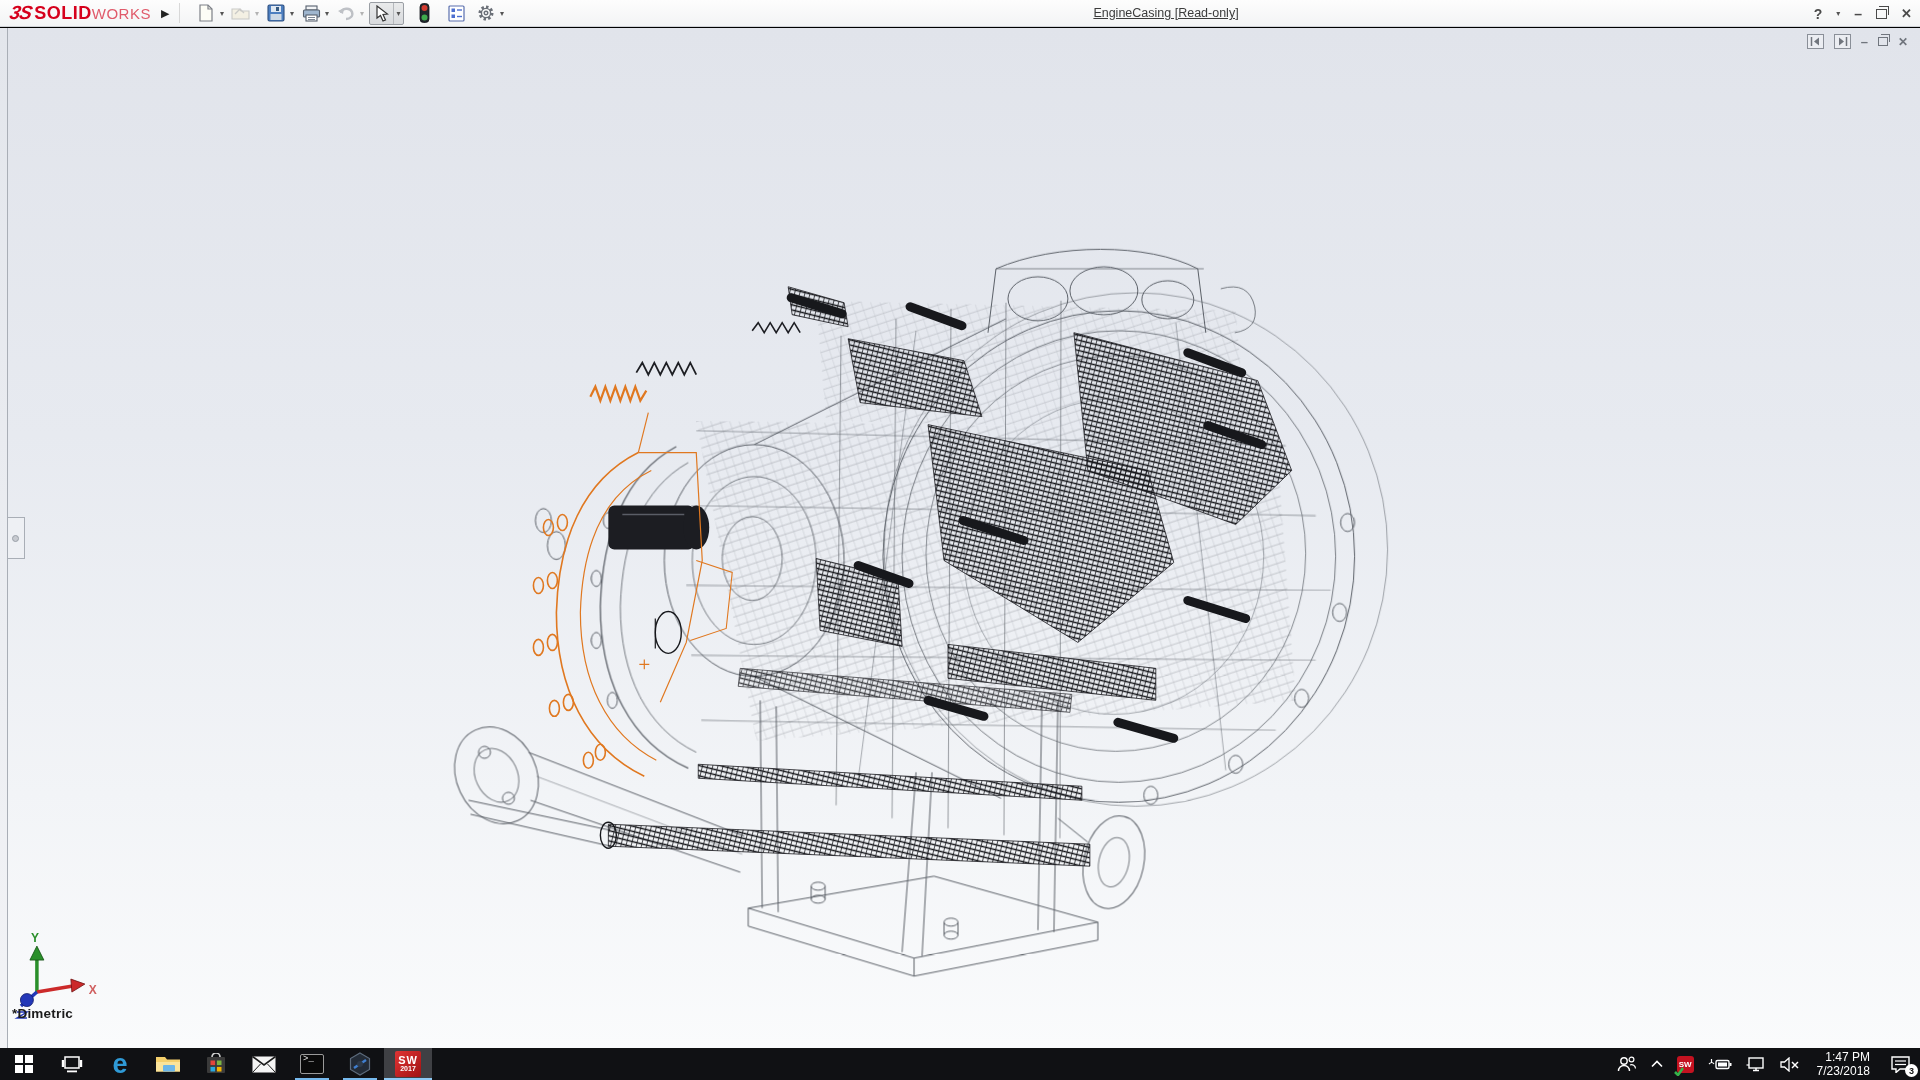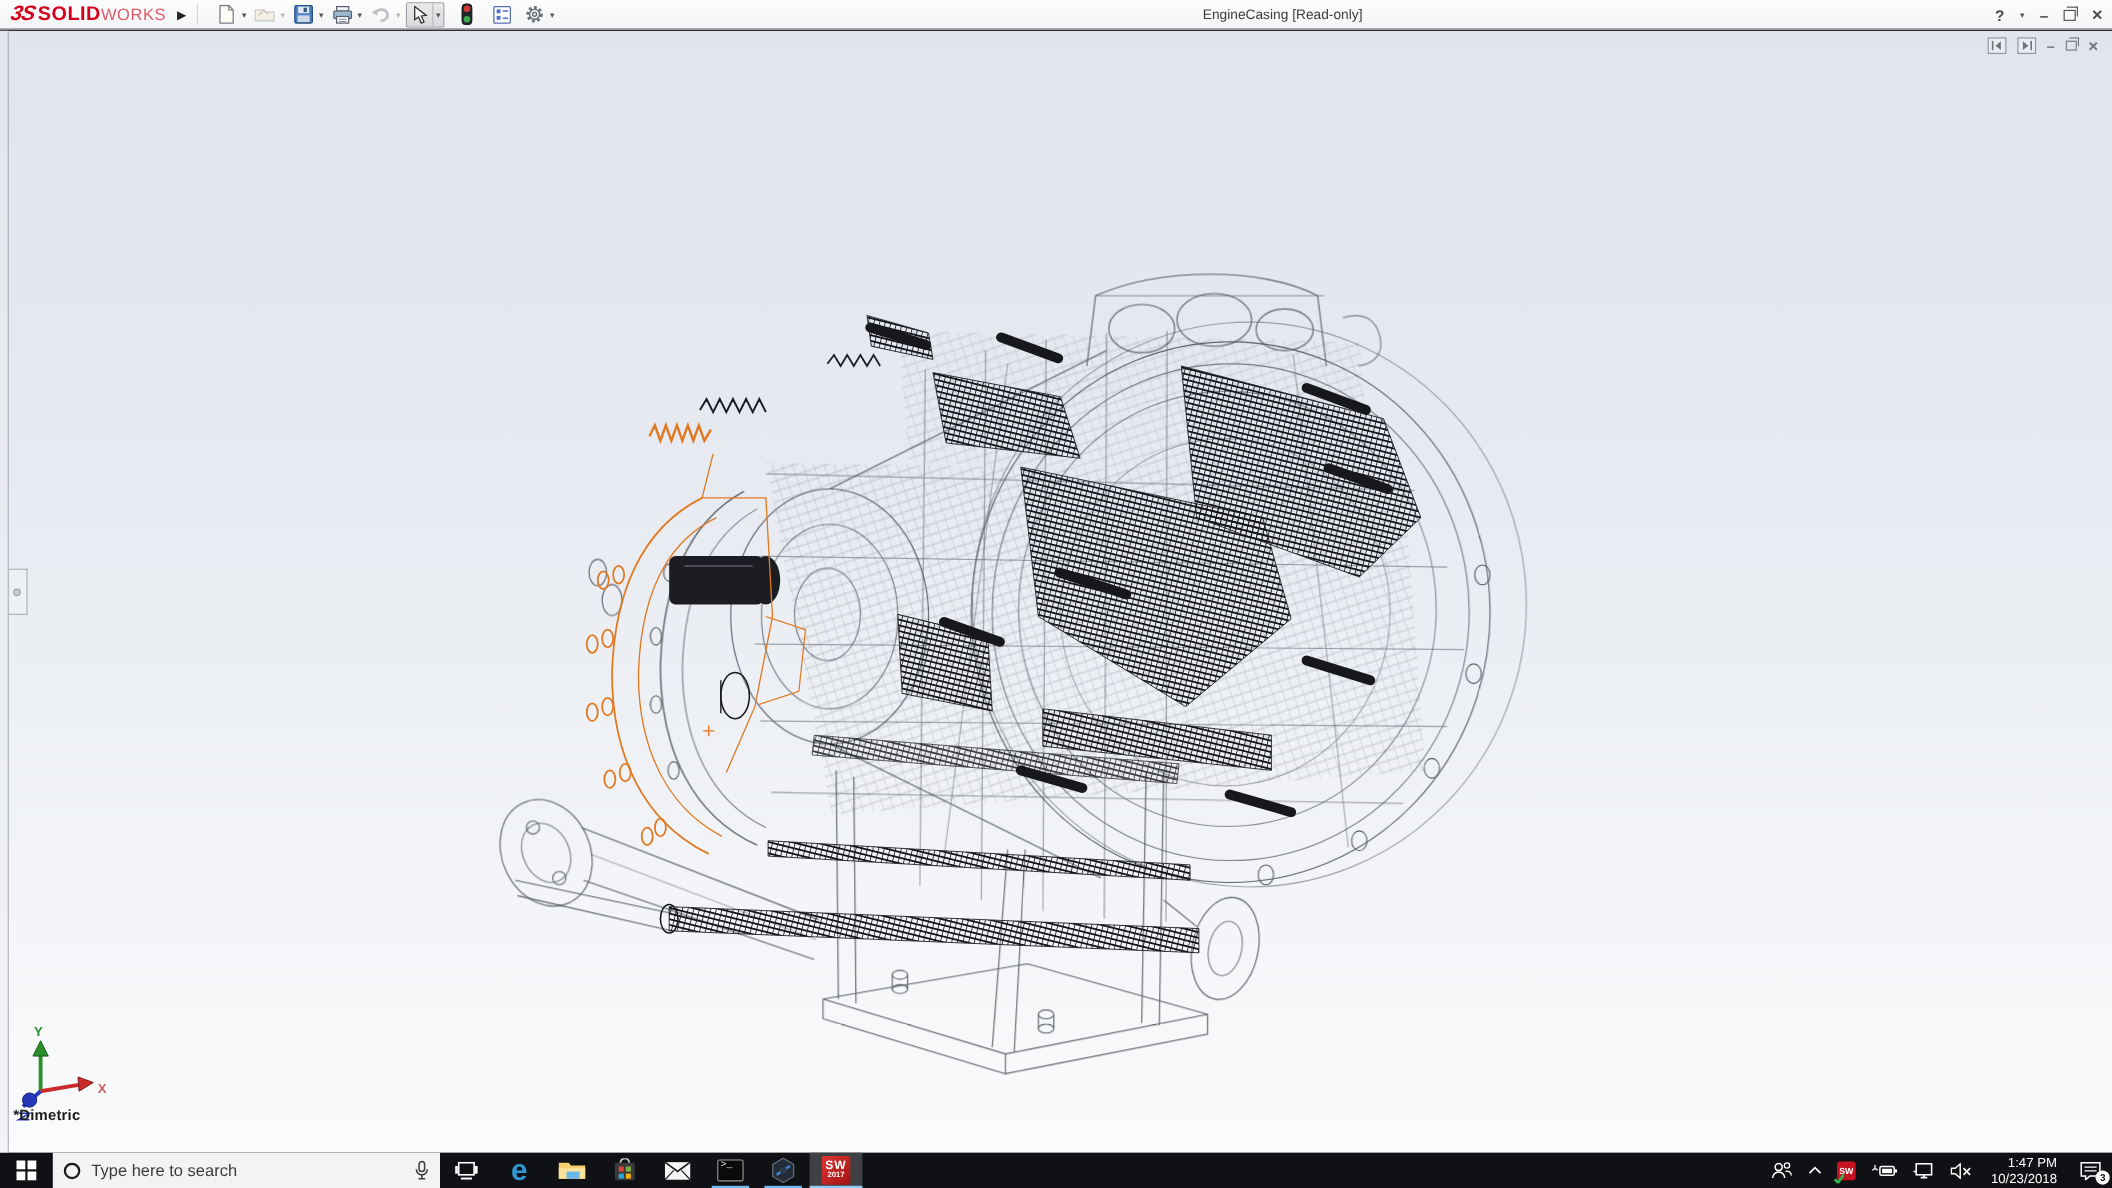--- a/index.html
+++ b/index.html
@@ -20,21 +20,21 @@
 
   .tools { display:flex; align-items:center; gap:2px; }
   .tool { display:flex; align-items:center; height:23px; padding:0 1px; border-radius:2px; }
   .tool .ico { width:22px; height:20px; display:flex; align-items:center; justify-content:center; }
   .tool .dd { font-size:8px; color:#555; width:9px; text-align:center; }
   .tool.disabled { opacity:.42; }
   .tool.pressed { border:1px solid #9a9ea4; background:linear-gradient(#e9eaeb,#d8dadd); }
   .tool.pressed .dd { border-left:1px solid #b5b8bc; height:21px; line-height:21px; }
 
   .doc-title { position:absolute; left:1166px; top:0; height:27px; line-height:27px;
-    transform:translateX(-50%); font-size:12.5px; color:#3c3c3c; white-space:nowrap; }
+    transform:translateX(-50%); font-size:12.5px; color:#3c3c3c; white-space:nowrap;text-decoration:underline; }
 
   .win-controls { position:absolute; right:8px; top:0; height:27px; display:flex;
     align-items:center; gap:14px; color:#4a4a4a; }
   .win-controls .help { font-size:14px; font-weight:bold; }
   .win-controls .dd { font-size:8px; color:#555; }
   .win-controls .min { font-size:14px; font-weight:bold; }
   .restore-box { width:11px; height:10px; border:1.5px solid #4a4a4a; position:relative; }
   .restore-box::before { content:""; position:absolute; left:2px; top:-4px; width:9px;
     height:8px; border:1.5px solid #4a4a4a; border-bottom:none; border-left:none; }
   .win-controls .close { font-size:13px; font-weight:bold; }
@@ -420,30 +420,20 @@
 <div class="taskbar">
   <div class="start">
     <span class="win-grid">
         <span></span>
         <span></span>
         <span></span>
         <span></span>
       </span>
   </div>
 
-  <div class="searchbox">
-    <span class="ring"></span>
-    <input type="text" readonly="" placeholder="Type here to search" style="">
-    <svg width="13" height="18" viewBox="0 0 13 18">
-        <rect x="4" y="1" width="5" height="9" rx="2.5" fill="none" stroke="#3c3c3c" stroke-width="1.4"></rect>
-        <path d="M1.5 8 a5 5 0 0 0 10 0" fill="none" stroke="#3c3c3c" stroke-width="1.4"></path>
-        <line x1="6.5" y1="13" x2="6.5" y2="16.5" stroke="#3c3c3c" stroke-width="1.4"></line>
-        <line x1="3.5" y1="16.5" x2="9.5" y2="16.5" stroke="#3c3c3c" stroke-width="1.4"></line>
-      </svg>
-  </div>
 
   <div class="tb-icon">
     <svg width="22" height="17" viewBox="0 0 22 17">
         <rect x="4" y="1" width="14" height="11" fill="none" stroke="#fff" stroke-width="1.5"></rect>
         <rect x="0.8" y="4" width="2.4" height="7" fill="#fff"></rect>
         <rect x="18.8" y="4" width="2.4" height="7" fill="#fff"></rect>
         <rect x="6" y="14.5" width="10" height="1.8" fill="#fff"></rect>
       </svg>
   </div>
   <div class="tb-icon">
@@ -531,21 +521,21 @@
     </div>
     <div class="tray-item">
       <svg width="20" height="15" viewBox="0 0 20 15">
           <polygon points="1,5 4.5,5 9,1 9,14 4.5,10 1,10" fill="none" stroke="#fff" stroke-width="1.3"></polygon>
           <line x1="12" y1="5" x2="18" y2="11" stroke="#fff" stroke-width="1.5"></line>
           <line x1="18" y1="5" x2="12" y2="11" stroke="#fff" stroke-width="1.5"></line>
         </svg>
     </div>
     <div class="clock">
       <span>1:47 PM</span>
-      <span>10/23/2018</span>
+      <span>7/23/2018</span>
     </div>
     <div class="tray-item" style="width:40px;">
       <svg width="19" height="17" viewBox="0 0 19 17">
           <path d="M1 1 h17 v12 h-9 l-4 3.5 v-3.5 h-4 z" fill="none" stroke="#fff" stroke-width="1.4"></path>
           <line x1="4" y1="5" x2="15" y2="5" stroke="#fff" stroke-width="1.2"></line>
           <line x1="4" y1="8.5" x2="15" y2="8.5" stroke="#fff" stroke-width="1.2"></line>
         </svg>
       <span class="badge">3</span>
     </div>
   </div>

